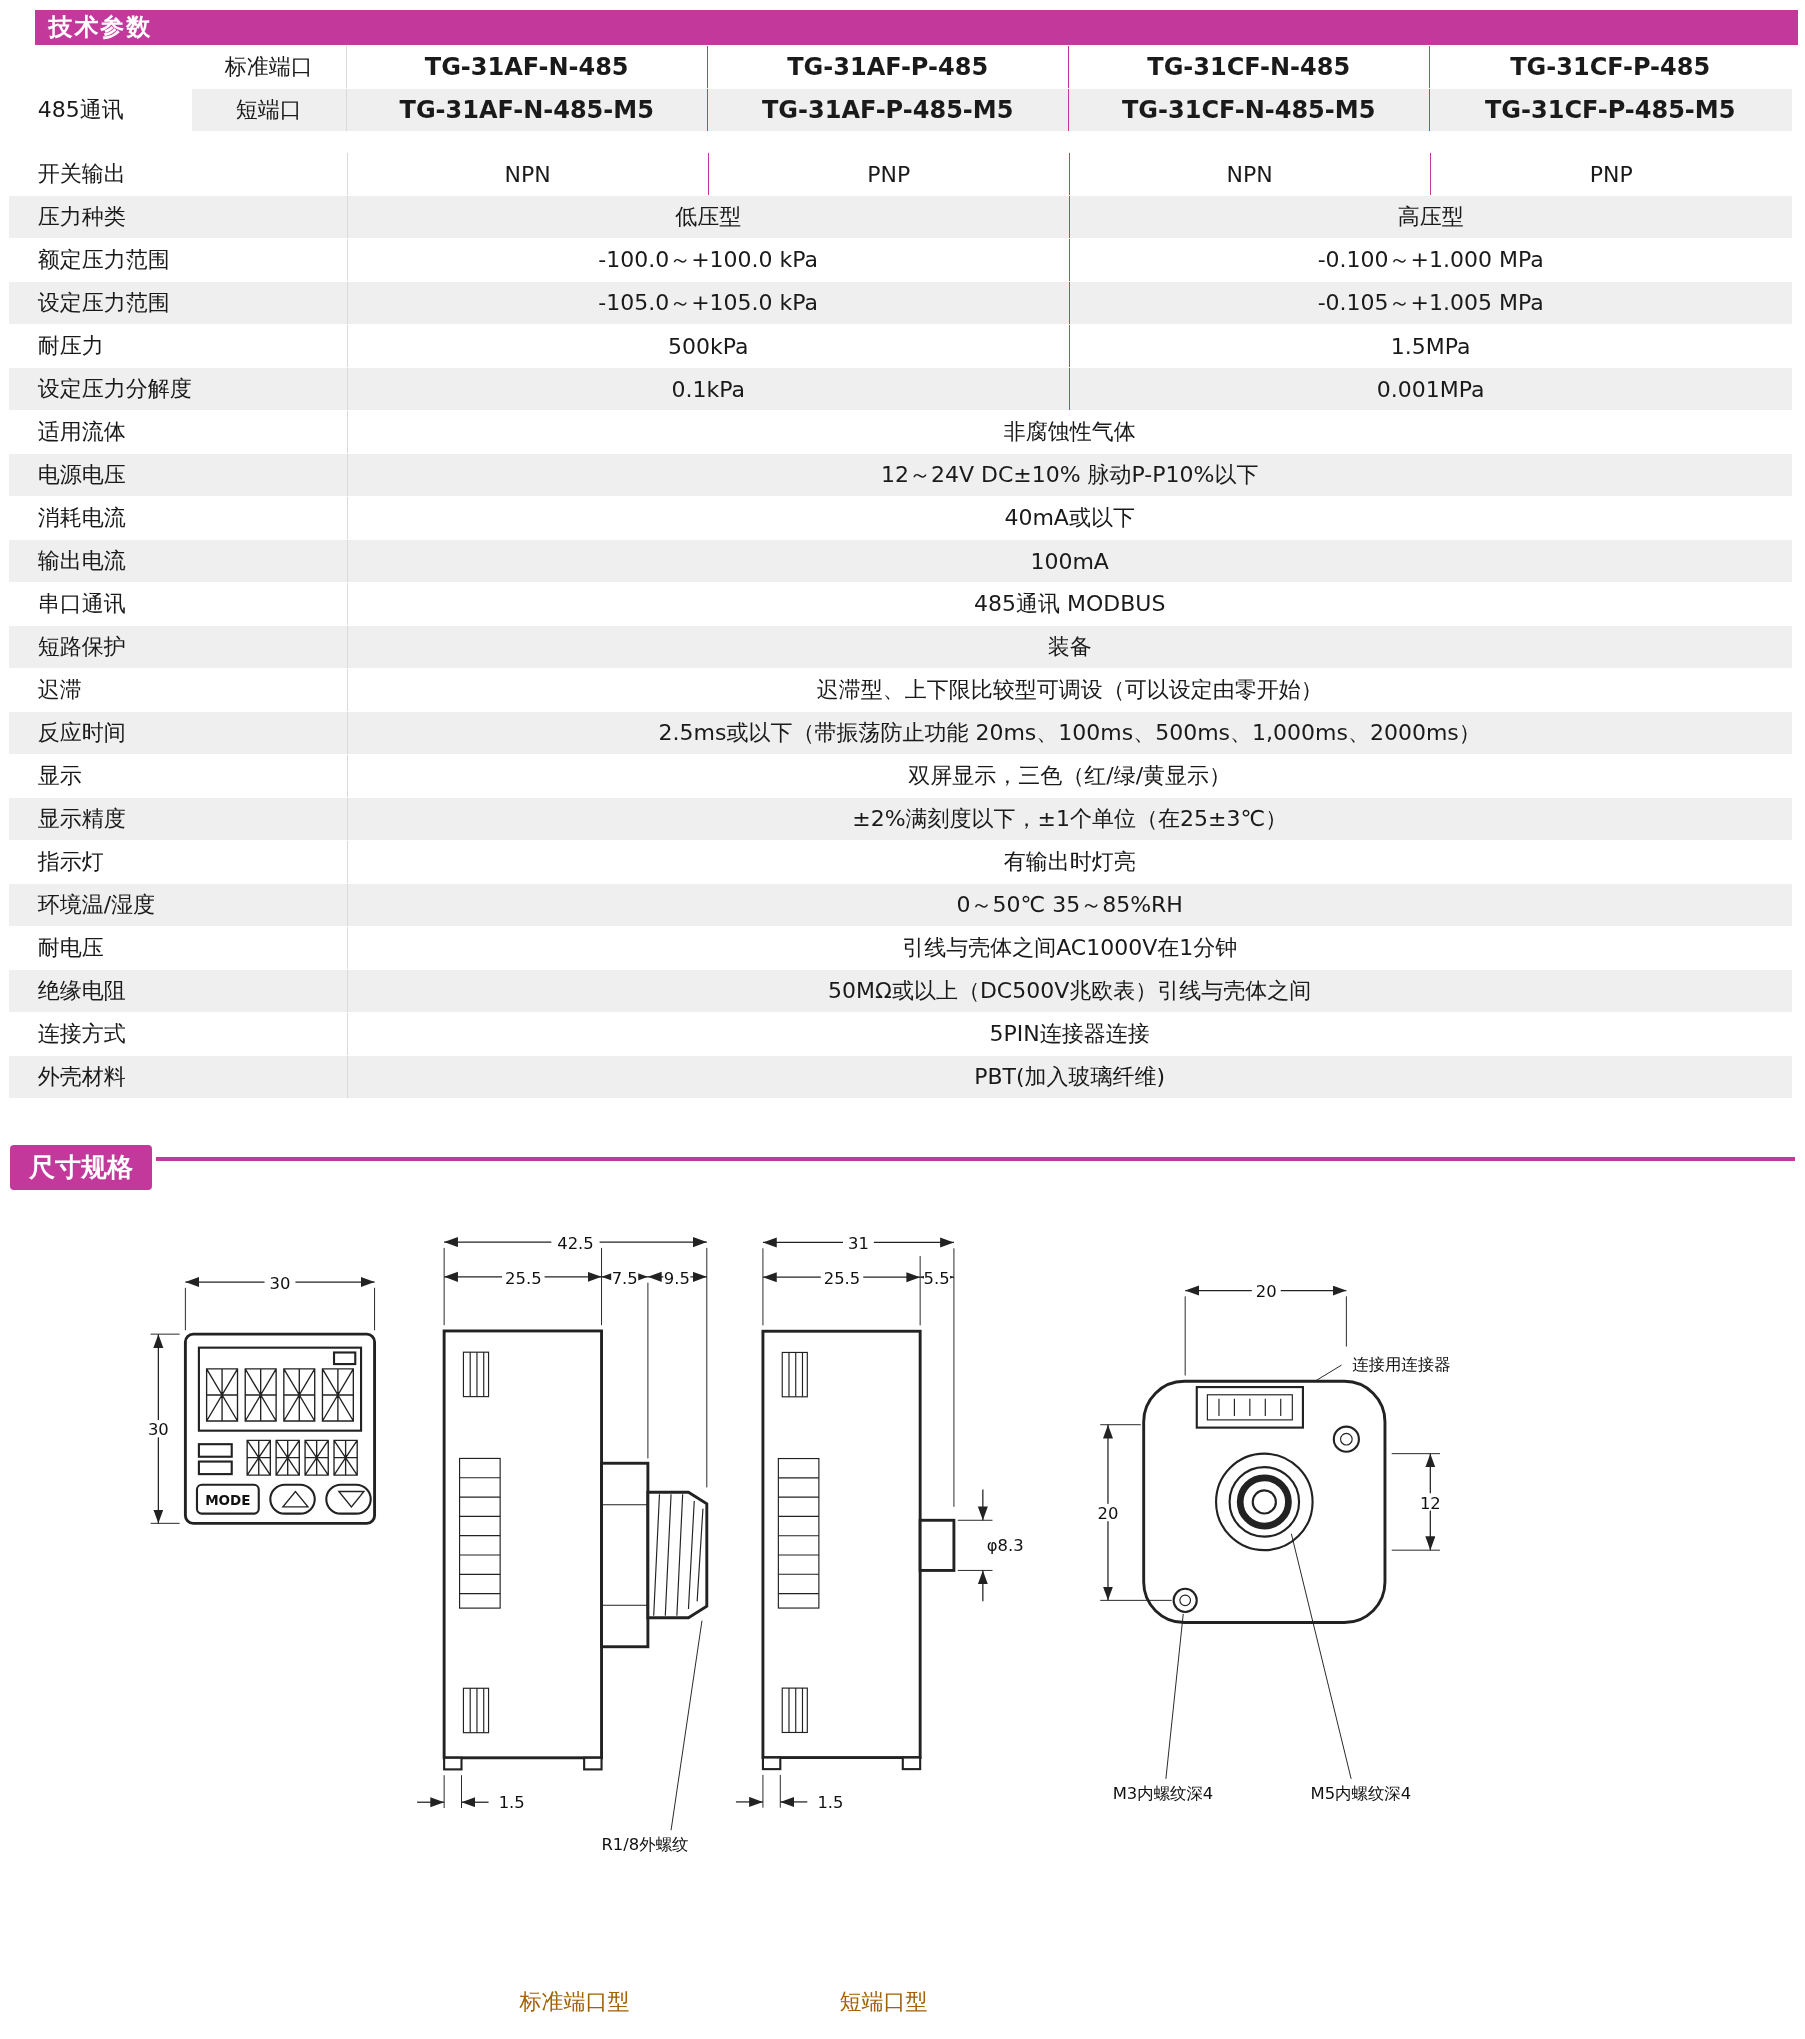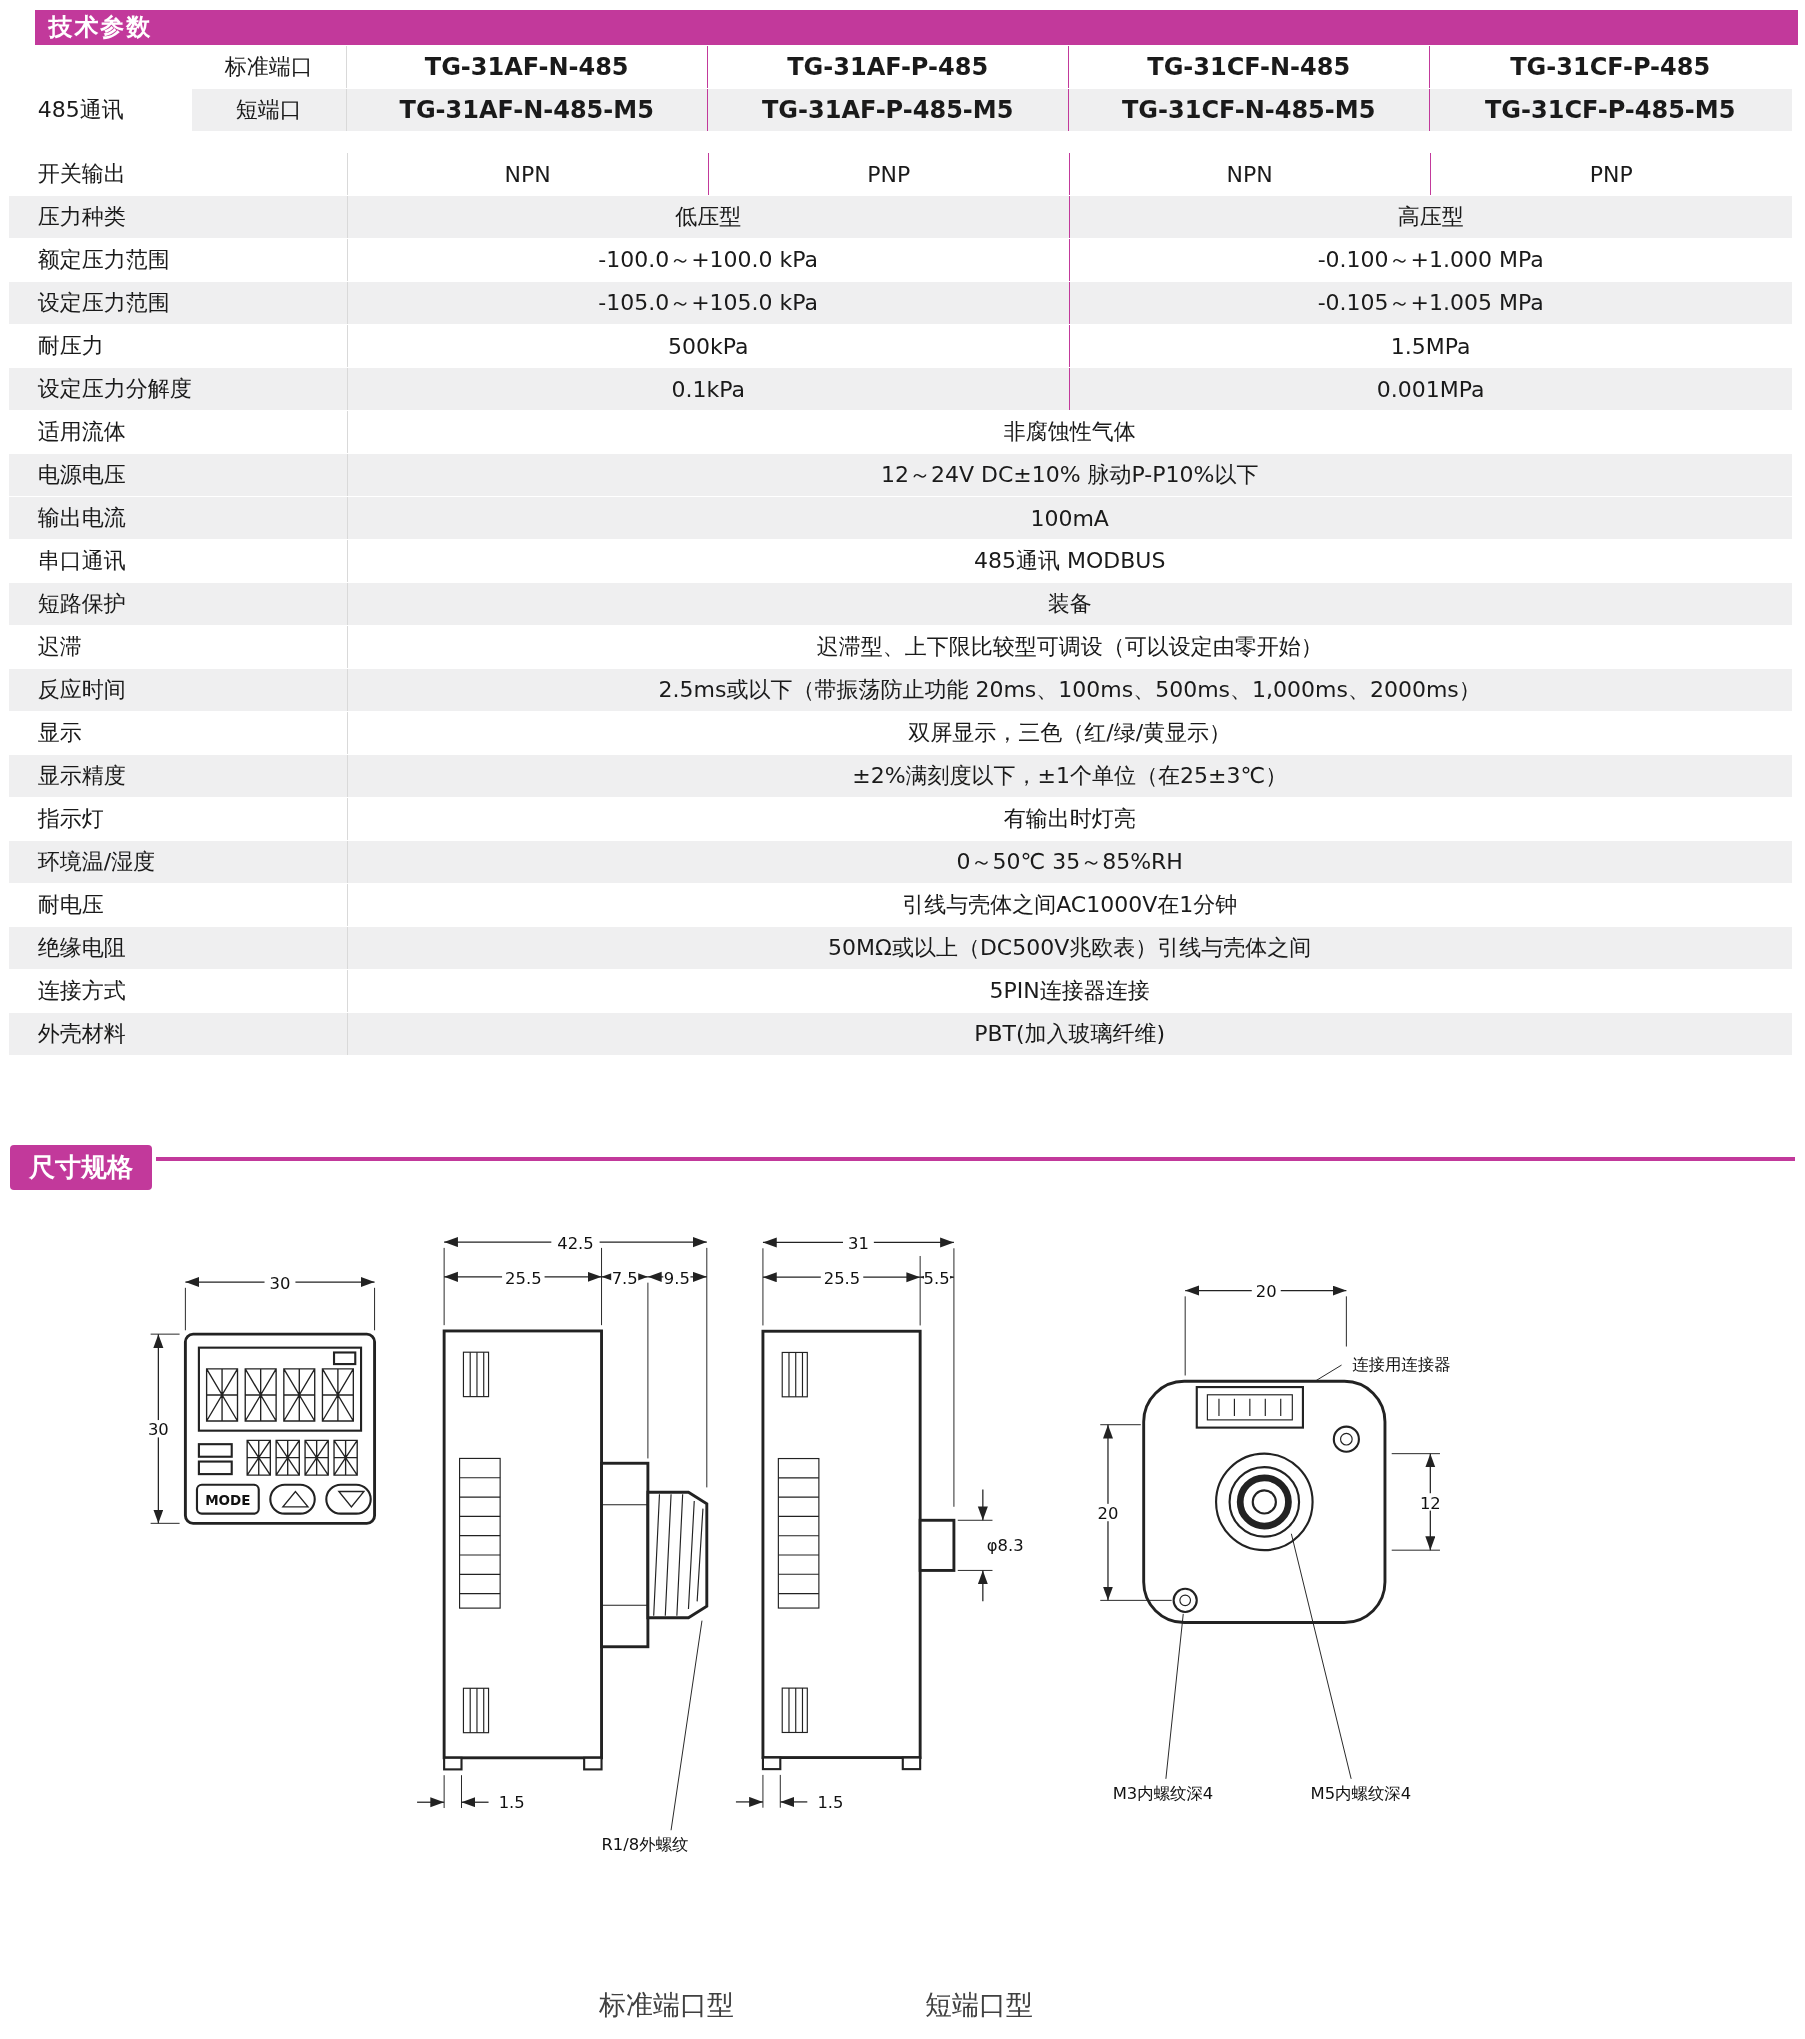--- a/index.html
+++ b/index.html
@@ -32,21 +32,21 @@
   .comm-rows .row .sub { width:155px; display:flex; align-items:center; justify-content:center;
                          font-size:22px; border-right:1px solid #d9d9d9; }
 
   
   .dim-badge { position:absolute; left:9.7px; top:1145px; background:var(--accent,#c2399b);
                color:#fff; font-size:26px; font-weight:bold; padding:4.8px 19.3px; border-radius:4px; }
   .dim-rule { position:absolute; left:156px; top:1157px; width:1639px; height:3.9px;
               background:var(--accent,#c2399b); }
 
   .drawing { position:absolute; }
-  .caption { position:absolute; top:1987px; text-align:right; font-size:27px; color:#404040; }
+  .caption { position:absolute; top:1987px; text-align:center; font-size:22px; color:#a16207; }
 
   svg { overflow:visible; display:block; }
   svg .ol  { fill:#fff; stroke:#222; stroke-width:3; }
   svg .ol2 { fill:#fff; stroke:#222; stroke-width:2.2; }
   svg .seg { fill:none; stroke:#222; stroke-width:1.4; }
   svg .dim { stroke:#222; stroke-width:1.3; fill:none; }
   svg .ext { stroke:#222; stroke-width:1; fill:none; }
   svg .hat { stroke:#222; stroke-width:1.2; fill:none; }
   svg .bg  { fill:#fff; stroke:none; }
   svg text.lbl { fill:#111; font-size:17px; stroke:none; }
@@ -117,20 +117,24 @@
       <div class="cell-val half">0.001MPa</div>
     </div>
 
     <div class="row">
       <div class="cell-label">适用流体</div>
       <div class="cell-val fullv">非腐蚀性气体</div>
     </div>
     <div class="row alt">
       <div class="cell-label">电源电压</div>
       <div class="cell-val fullv">12～24V DC±10% 脉动P-P10%以下</div>
+    </div>
+    <div class="row">
+      <div class="cell-label">消耗电流</div>
+      <div class="cell-val fullv">40mA或以下</div>
     </div>
     <div class="row alt">
       <div class="cell-label">输出电流</div>
       <div class="cell-val fullv">100mA</div>
     </div>
     <div class="row">
       <div class="cell-label">串口通讯</div>
       <div class="cell-val fullv">485通讯 MODBUS</div>
     </div>
     <div class="row alt">

